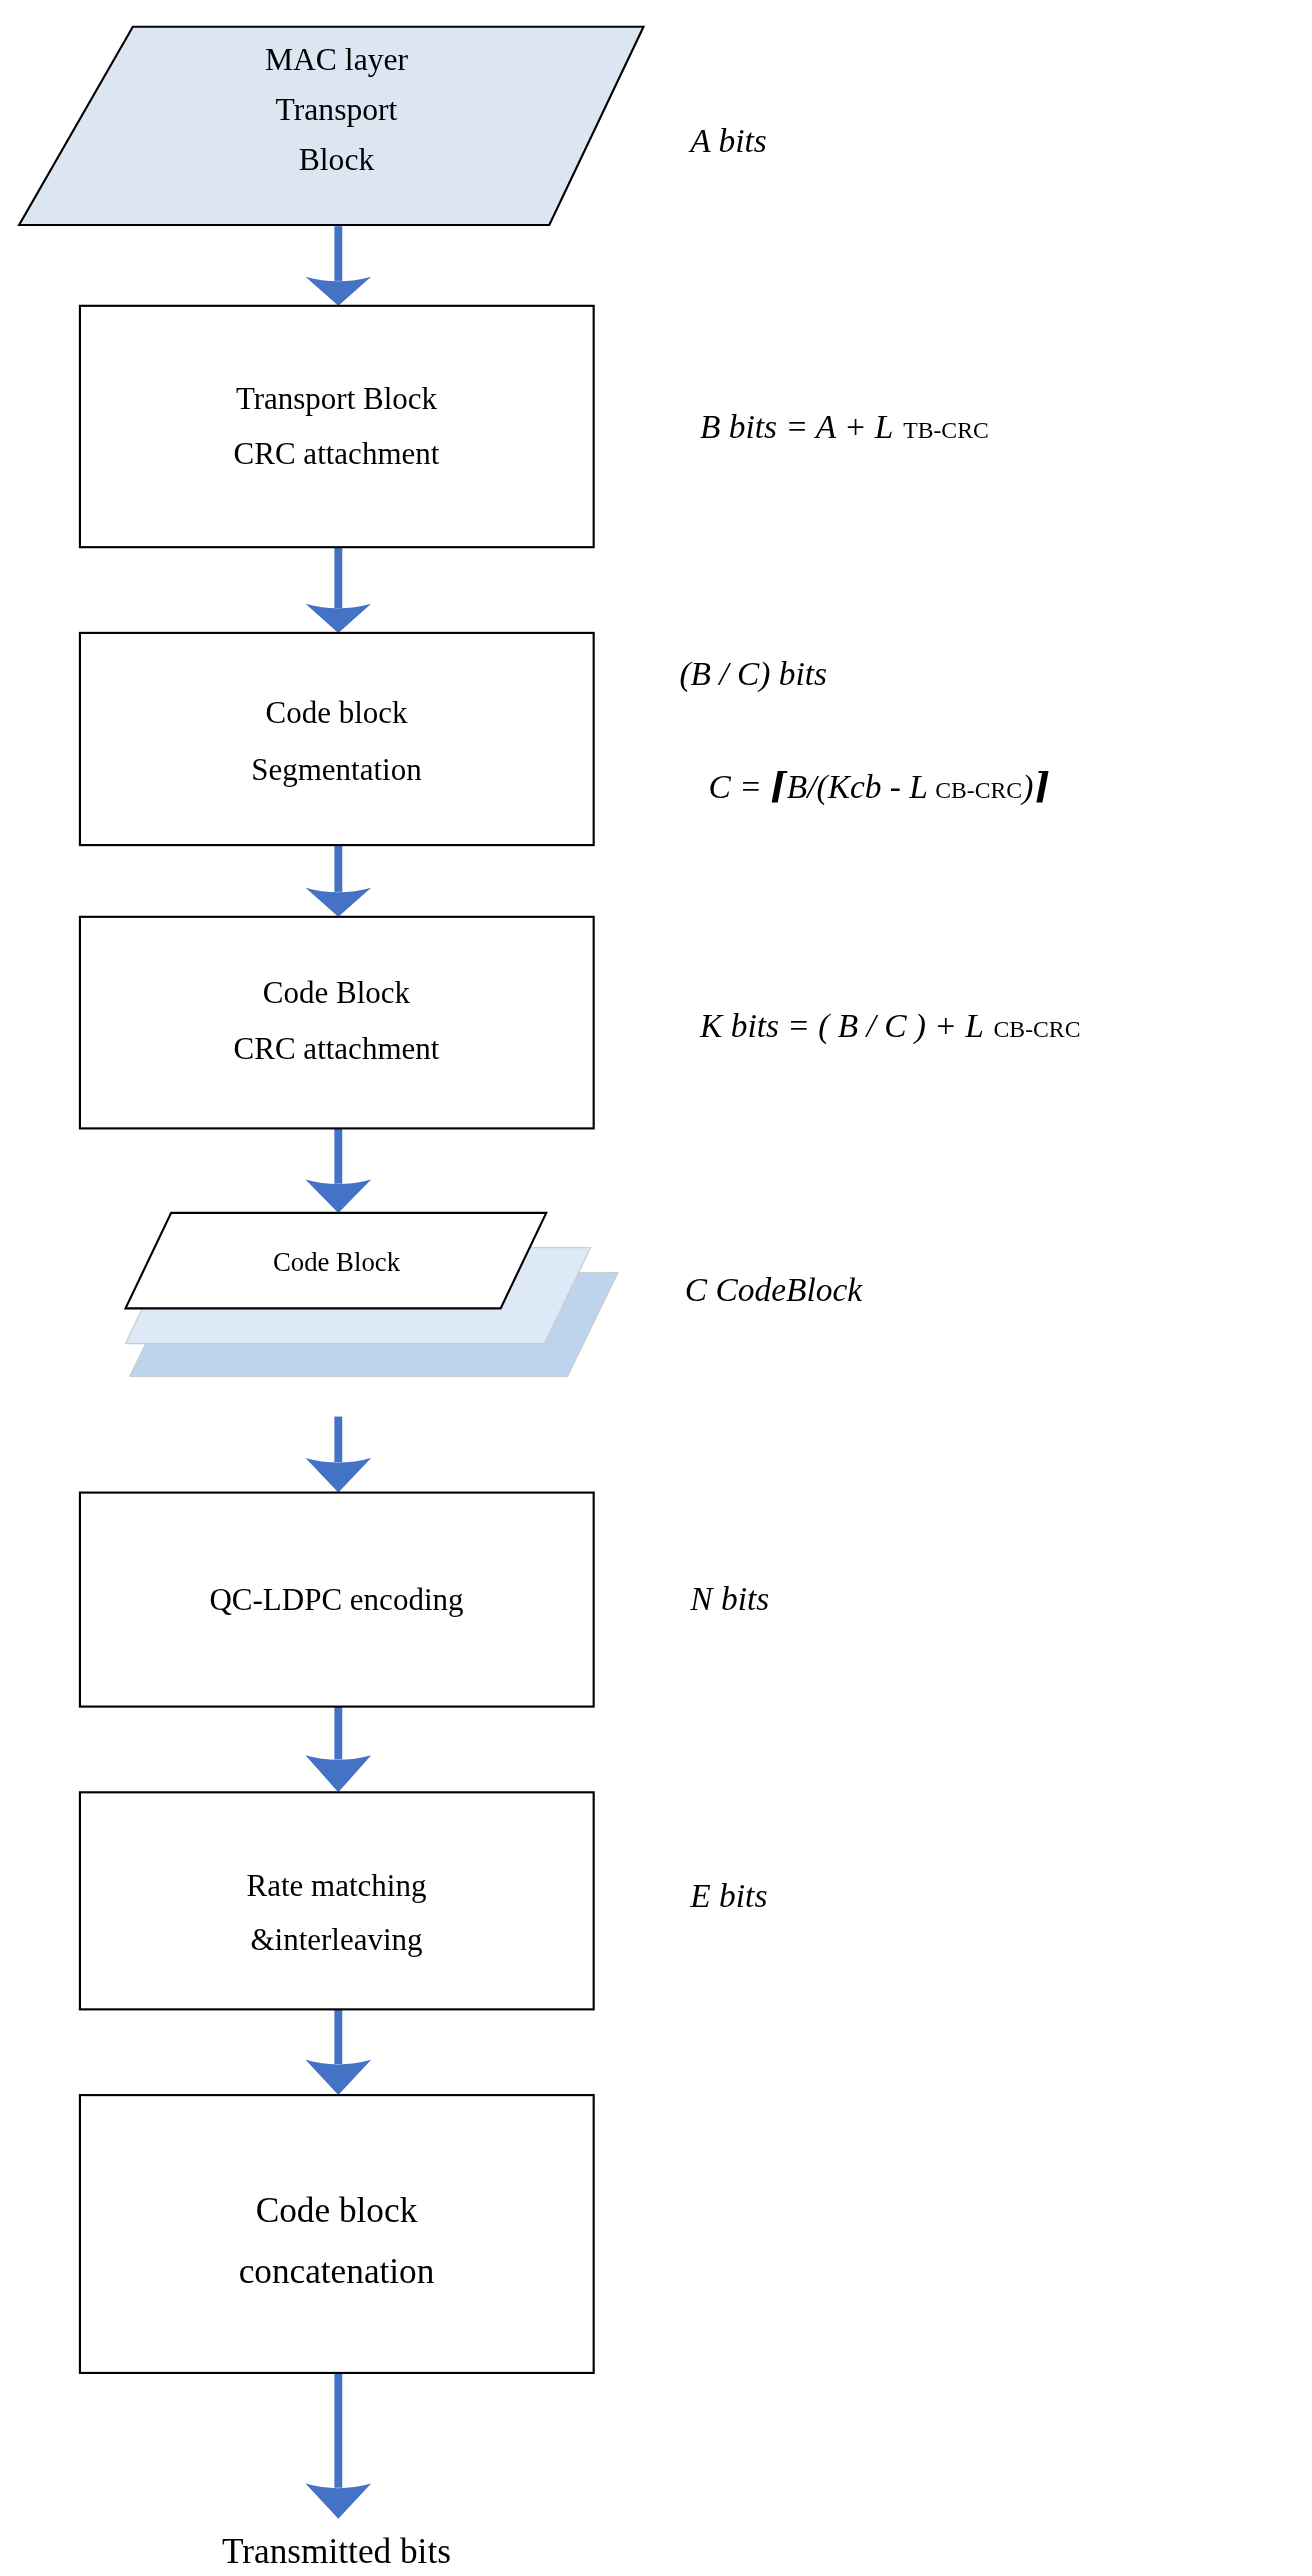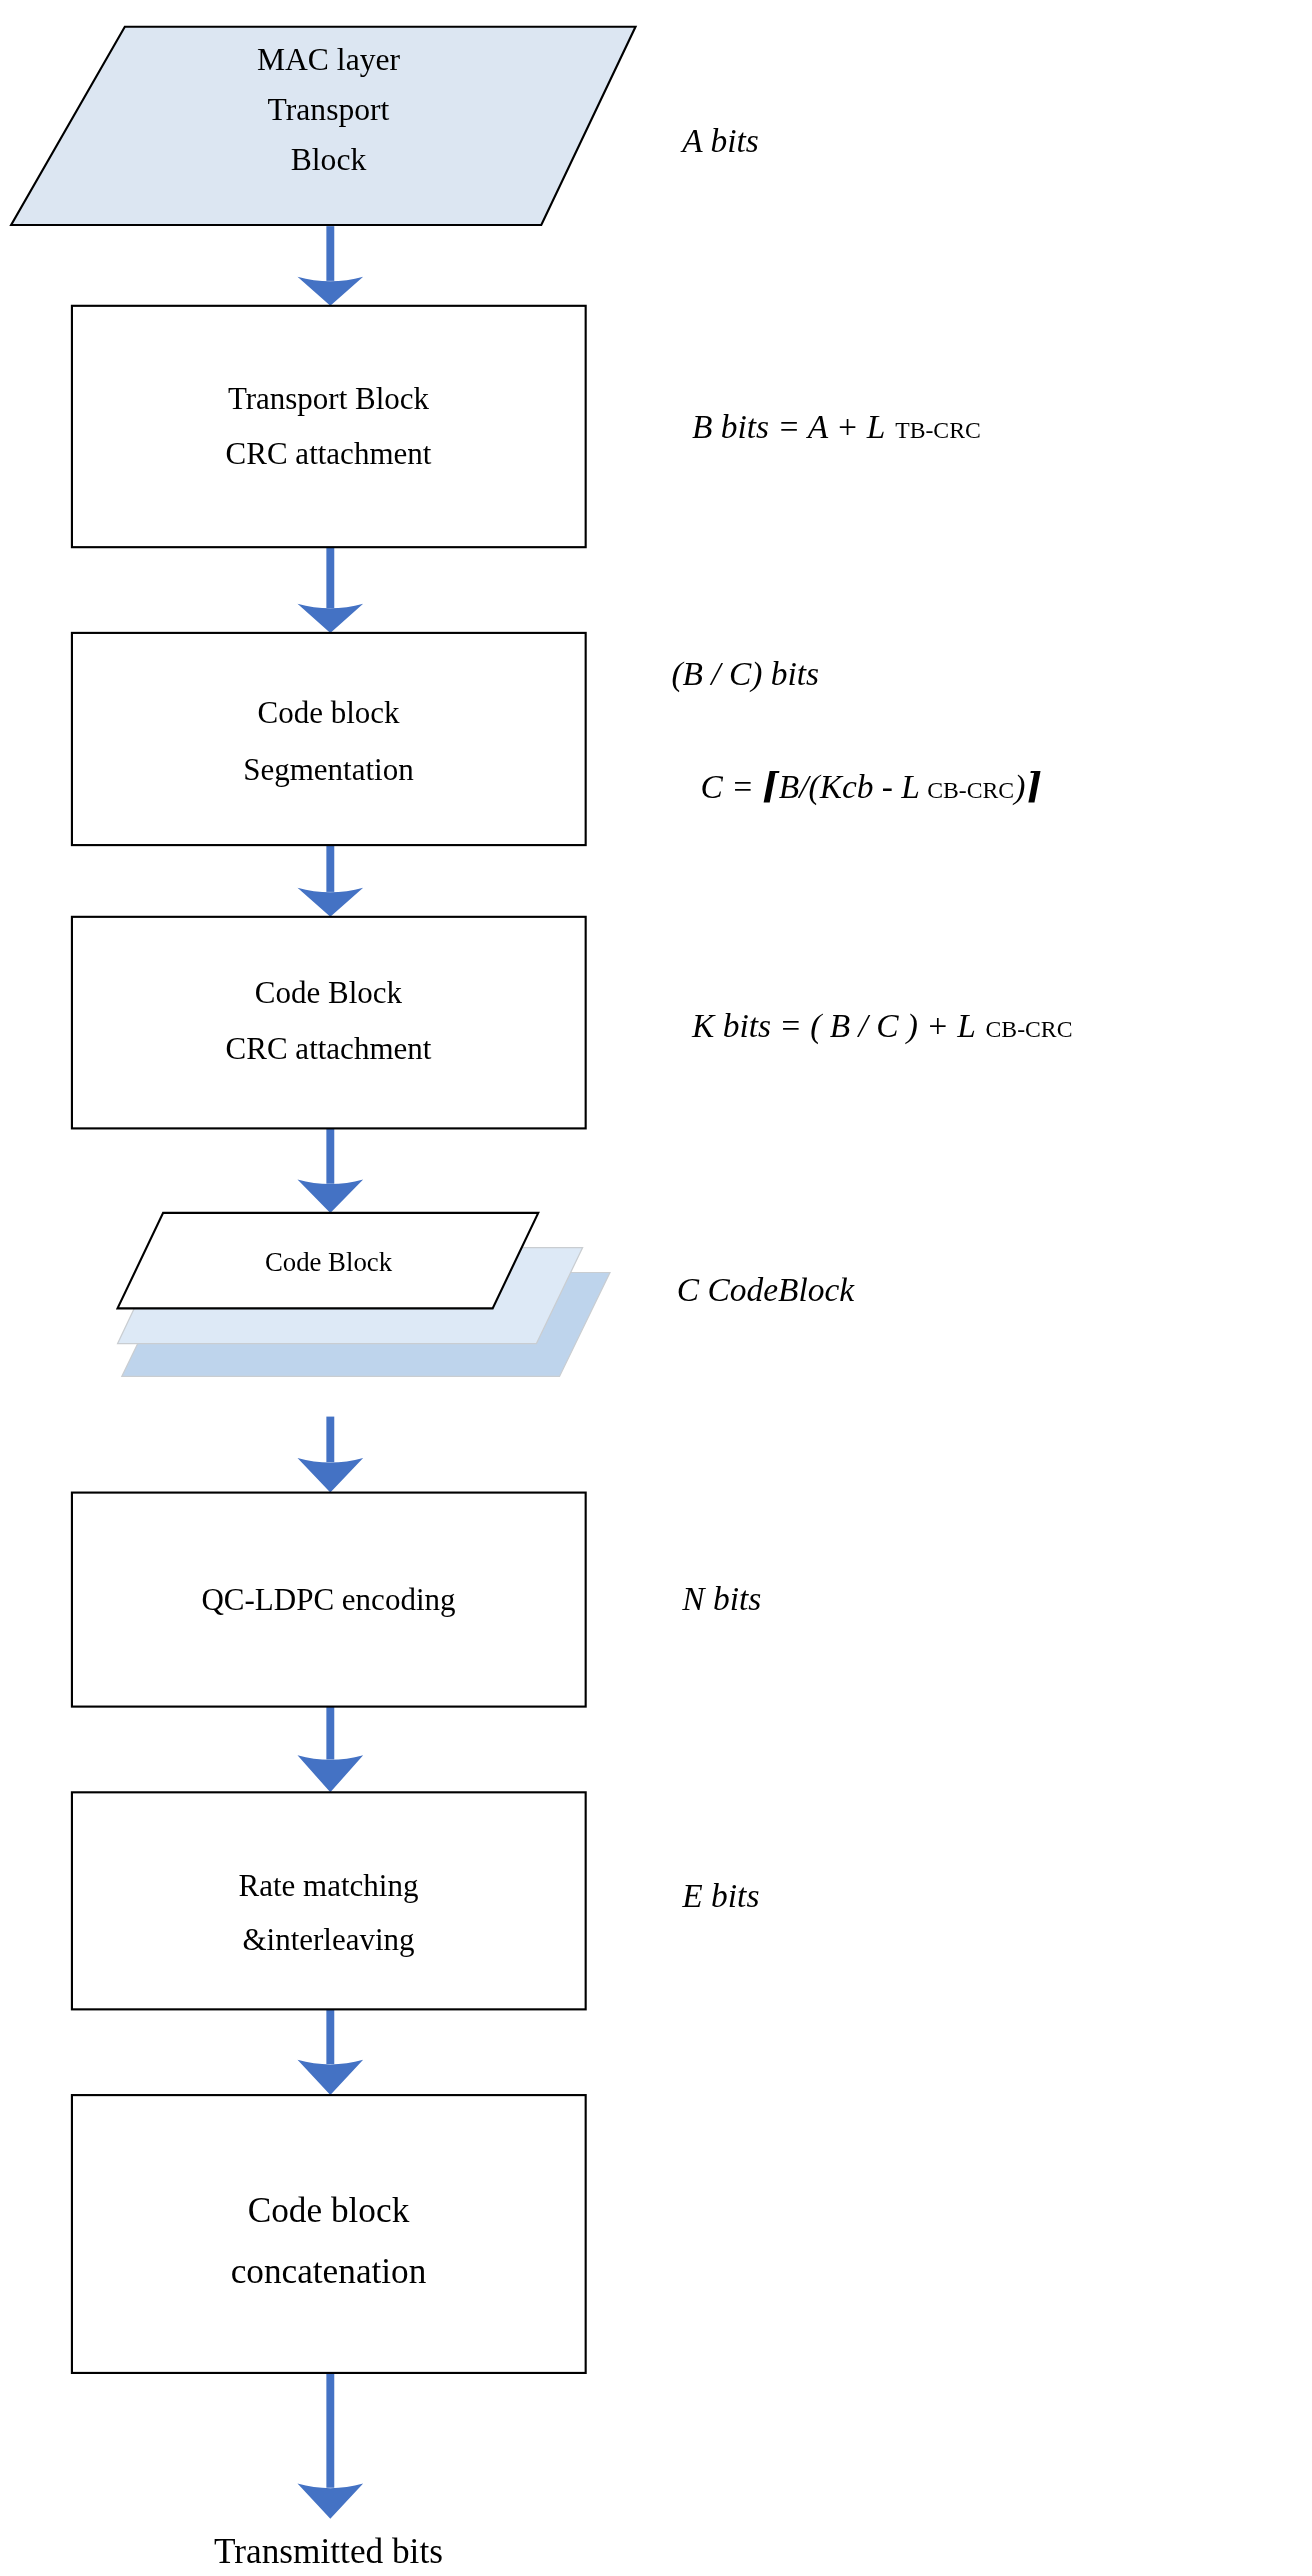--- a/index.html
+++ b/index.html
@@ -10,21 +10,21 @@
   }
   body {
     width: 1313px;
     height: 2576px;
     position: relative;
     overflow: hidden;
     font-family: "Liberation Serif", "DejaVu Serif", serif;
   }
   #diagram-root {
     position: absolute;
-    left: 0;
+    left: 8px;
     top: 0;
     width: 1062px;
     height: 2576px;
   }
   svg.flow-svg {
     display: block;
     width: 1313px;
     height: 2576px;
   }
   

